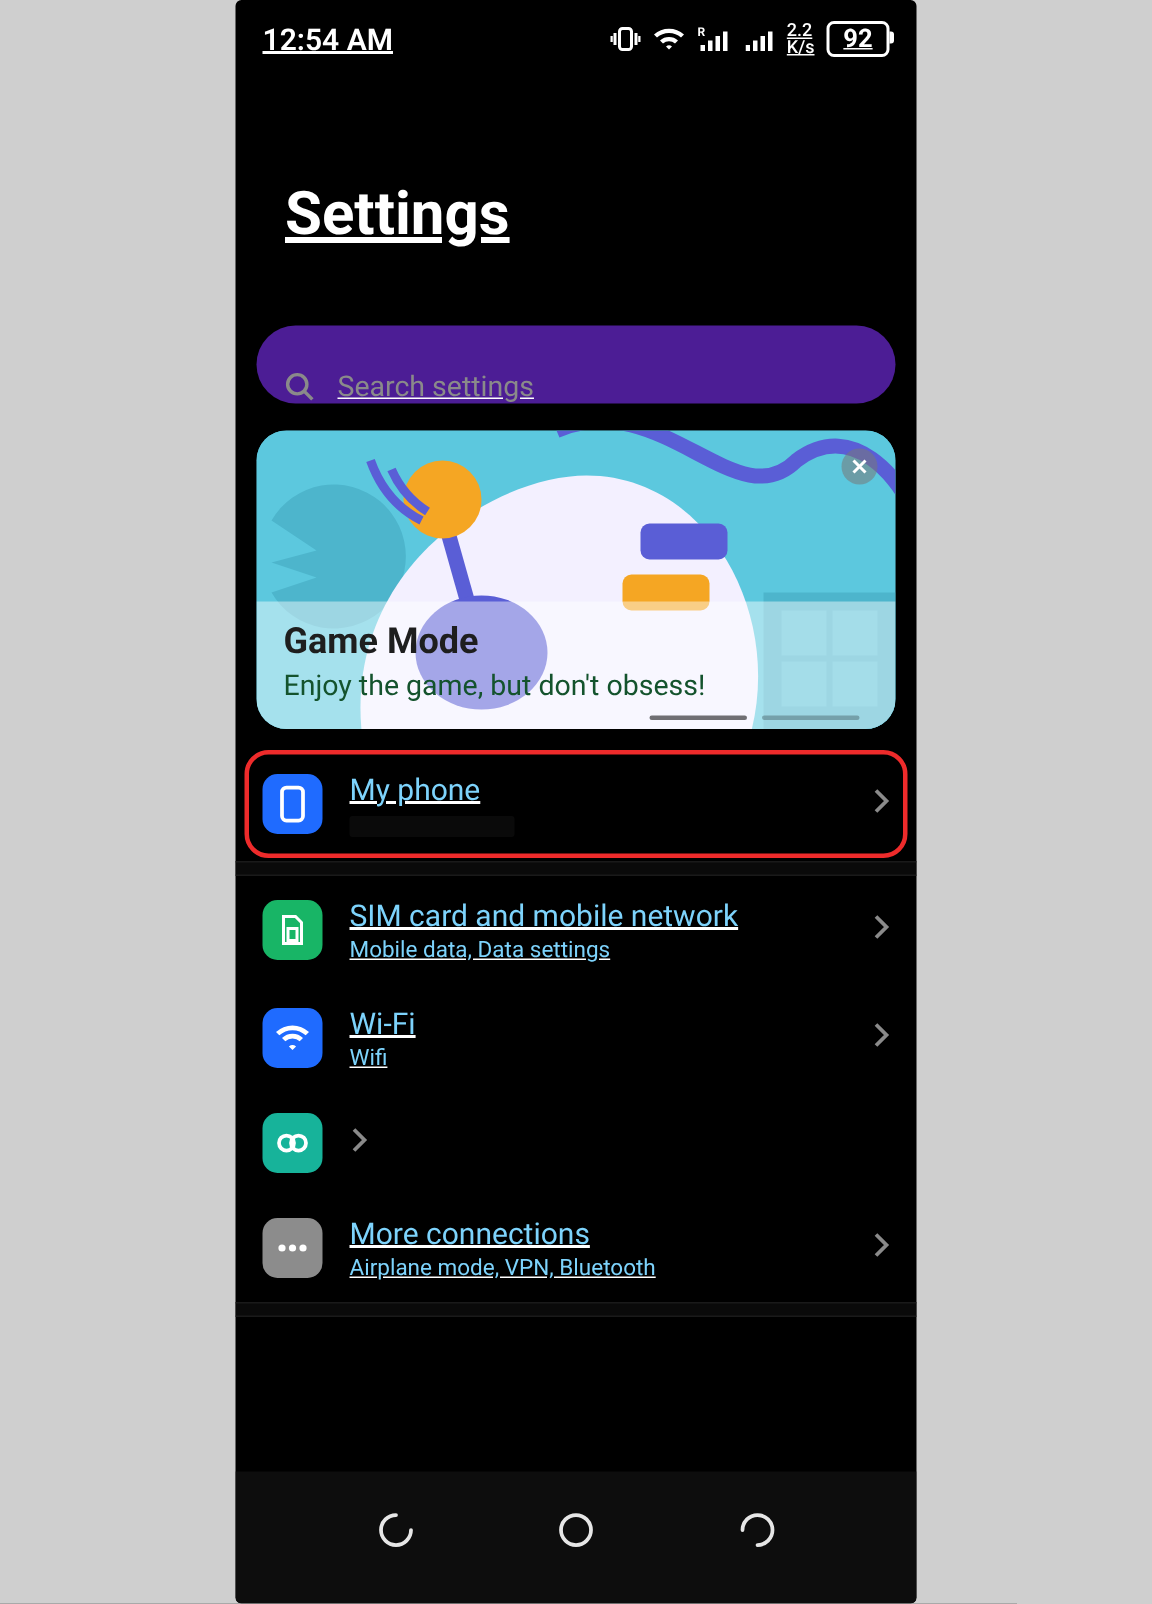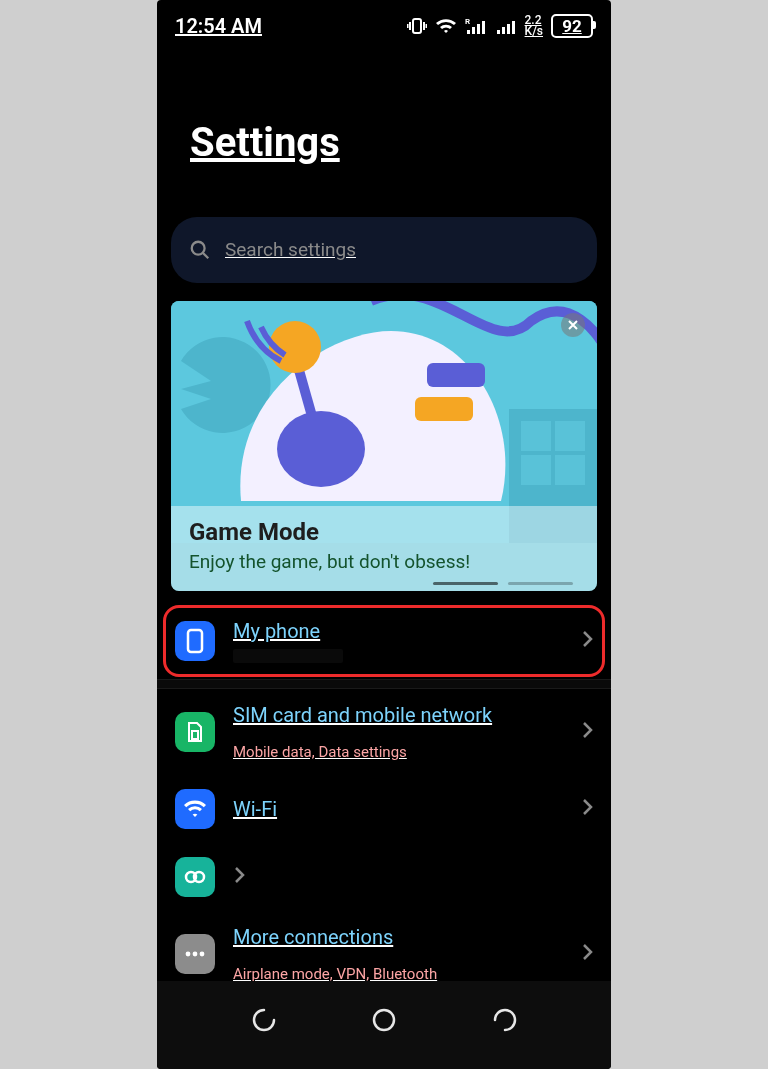--- a/index.html
+++ b/index.html
@@ -8,45 +8,45 @@
   
   .statusbar{display:flex;align-items:center;justify-content:space-between;height:52px;padding:0 18px;font-size:20px;font-weight:600;}
   .sb-right{display:flex;align-items:center;gap:8px;}
   .sb-right svg{display:block;}
   .sb-kbs{font-size:12px;line-height:11px;font-weight:500;text-align:left;}
   .sb-batt{border:2px solid #ffffff;border-radius:5px;width:38px;height:20px;display:flex;align-items:center;justify-content:center;font-size:17px;font-weight:700;position:relative;}
   .sb-batt:after{content:"";position:absolute;right:-5px;top:5px;width:3px;height:8px;background:#fff;border-radius:0 2px 2px 0;}
   
   .title{font-size:40px;font-weight:700;padding:40px 18px 24px;margin-left:15px;}
   
-  .search{margin:0 14px;background:#0f172a;border-radius:26px;height:66px;display:flex;align-items:center;padding:0 18px;color:#8a8a8a;font-size:19px;}
+  .search{margin:0 14px;background:#4c1d95;border-radius:26px;height:52px;display:flex;align-items:flex-end;padding:0 18px;color:#8a8a8a;font-size:19px;}
   .search svg{margin-right:14px;flex:none;}
   
-  .promo{margin:18px 14px 0;border-radius:8px;background:#5cc1d6;position:relative;overflow:hidden;height:290px;}
+  .promo{margin:18px 14px 0;border-radius:20px;background:#5cc1d6;position:relative;overflow:hidden;height:199px;}
   .promo-close{position:absolute;right:12px;top:12px;width:24px;height:24px;border-radius:50%;background:rgba(120,120,120,.55);display:flex;align-items:center;justify-content:center;color:#fff;font-size:14px;line-height:1;}
   .promo-art{position:absolute;inset:0;}
   .promo-text{position:absolute;left:0;right:0;bottom:0;padding:12px 18px 18px;background:rgba(255,255,255,.45);color:#1e1e1e;}
   .promo-text h3{margin:0 0 4px;font-size:24px;font-weight:700;}
   .promo-text p{margin:0;font-size:19px;color:#14532d;}
   .promo-ind{position:absolute;right:24px;bottom:6px;height:3px;width:140px;display:flex;gap:10px;}
   .promo-ind span{display:block;height:3px;flex:1;background:rgba(0,0,0,.25);border-radius:2px;}
   .promo-ind span.on{background:rgba(0,0,0,.55);}
   
   .list{margin-top:14px;}
   .group-sep{height:8px;background:#0a0a0a;border-top:1px solid #1a1a1a;border-bottom:1px solid #1a1a1a;}
   .item{display:flex;align-items:center;padding:14px 18px;gap:18px;}
   .item.highlight{outline:3px solid #ee2b2b;outline-offset:-3px;border-radius:16px;margin:2px 6px;padding:14px 12px;}
   .ic{width:40px;height:40px;border-radius:10px;flex:none;display:flex;align-items:center;justify-content:center;}
   .ic-blue{background:#1f6bff;}
   .ic-green{background:#18b566;}
   .ic-teal{background:#17b39a;}
   .ic-gray{background:#8c8c8c;}
   .item-body{flex:1;min-width:0;}
   .item-title{font-size:20px;color:#7dd3fc;}
-  .item-sub{font-size:15px;color:#fca5a5;margin-top:16px;}
+  .item-sub{font-size:15px;color:#7dd3fc;margin-top:2px;}
   .redact{width:110px;height:14px;background:#0a0a0a;border-radius:2px;margin-top:6px;}
   .chev{color:#8a8a8a;flex:none;}
   
   .navbar{position:absolute;bottom:0;left:0;right:0;height:82px;background:#0d0d0d;display:flex;align-items:center;justify-content:space-evenly;padding-bottom:6px;}
 </style>
 </head>
 <body>
 <div class="stage">
 <div class="phone">
 
@@ -173,20 +173,21 @@
   </div>
 
   <div class="item">
     <div class="ic ic-blue">
       <svg width="24" height="20" viewBox="0 0 24 20" fill="#fff">
               <path d="M12 18l2.4-2.4a4 4 0 00-4.8 0L12 18zM5 10a10 10 0 0114 0l-2.2 2.2a7 7 0 00-9.6 0L5 10zM1 6a16 16 0 0122 0l-2.2 2.2a13 13 0 00-17.6 0L1 6z"></path>
             </svg>
     </div>
     <div class="item-body">
       <div class="item-title">Wi-Fi</div>
+      <div class="item-sub">Wifi</div>
     </div>
     <span class="chev">
       <svg width="12" height="20" viewBox="0 0 12 20" fill="none" stroke="#8a8a8a" stroke-width="2.5">
               <path d="M3 3l7 7-7 7"></path>
             </svg>
     </span>
   </div>
 
   <div class="item">
     <div class="ic ic-teal">

